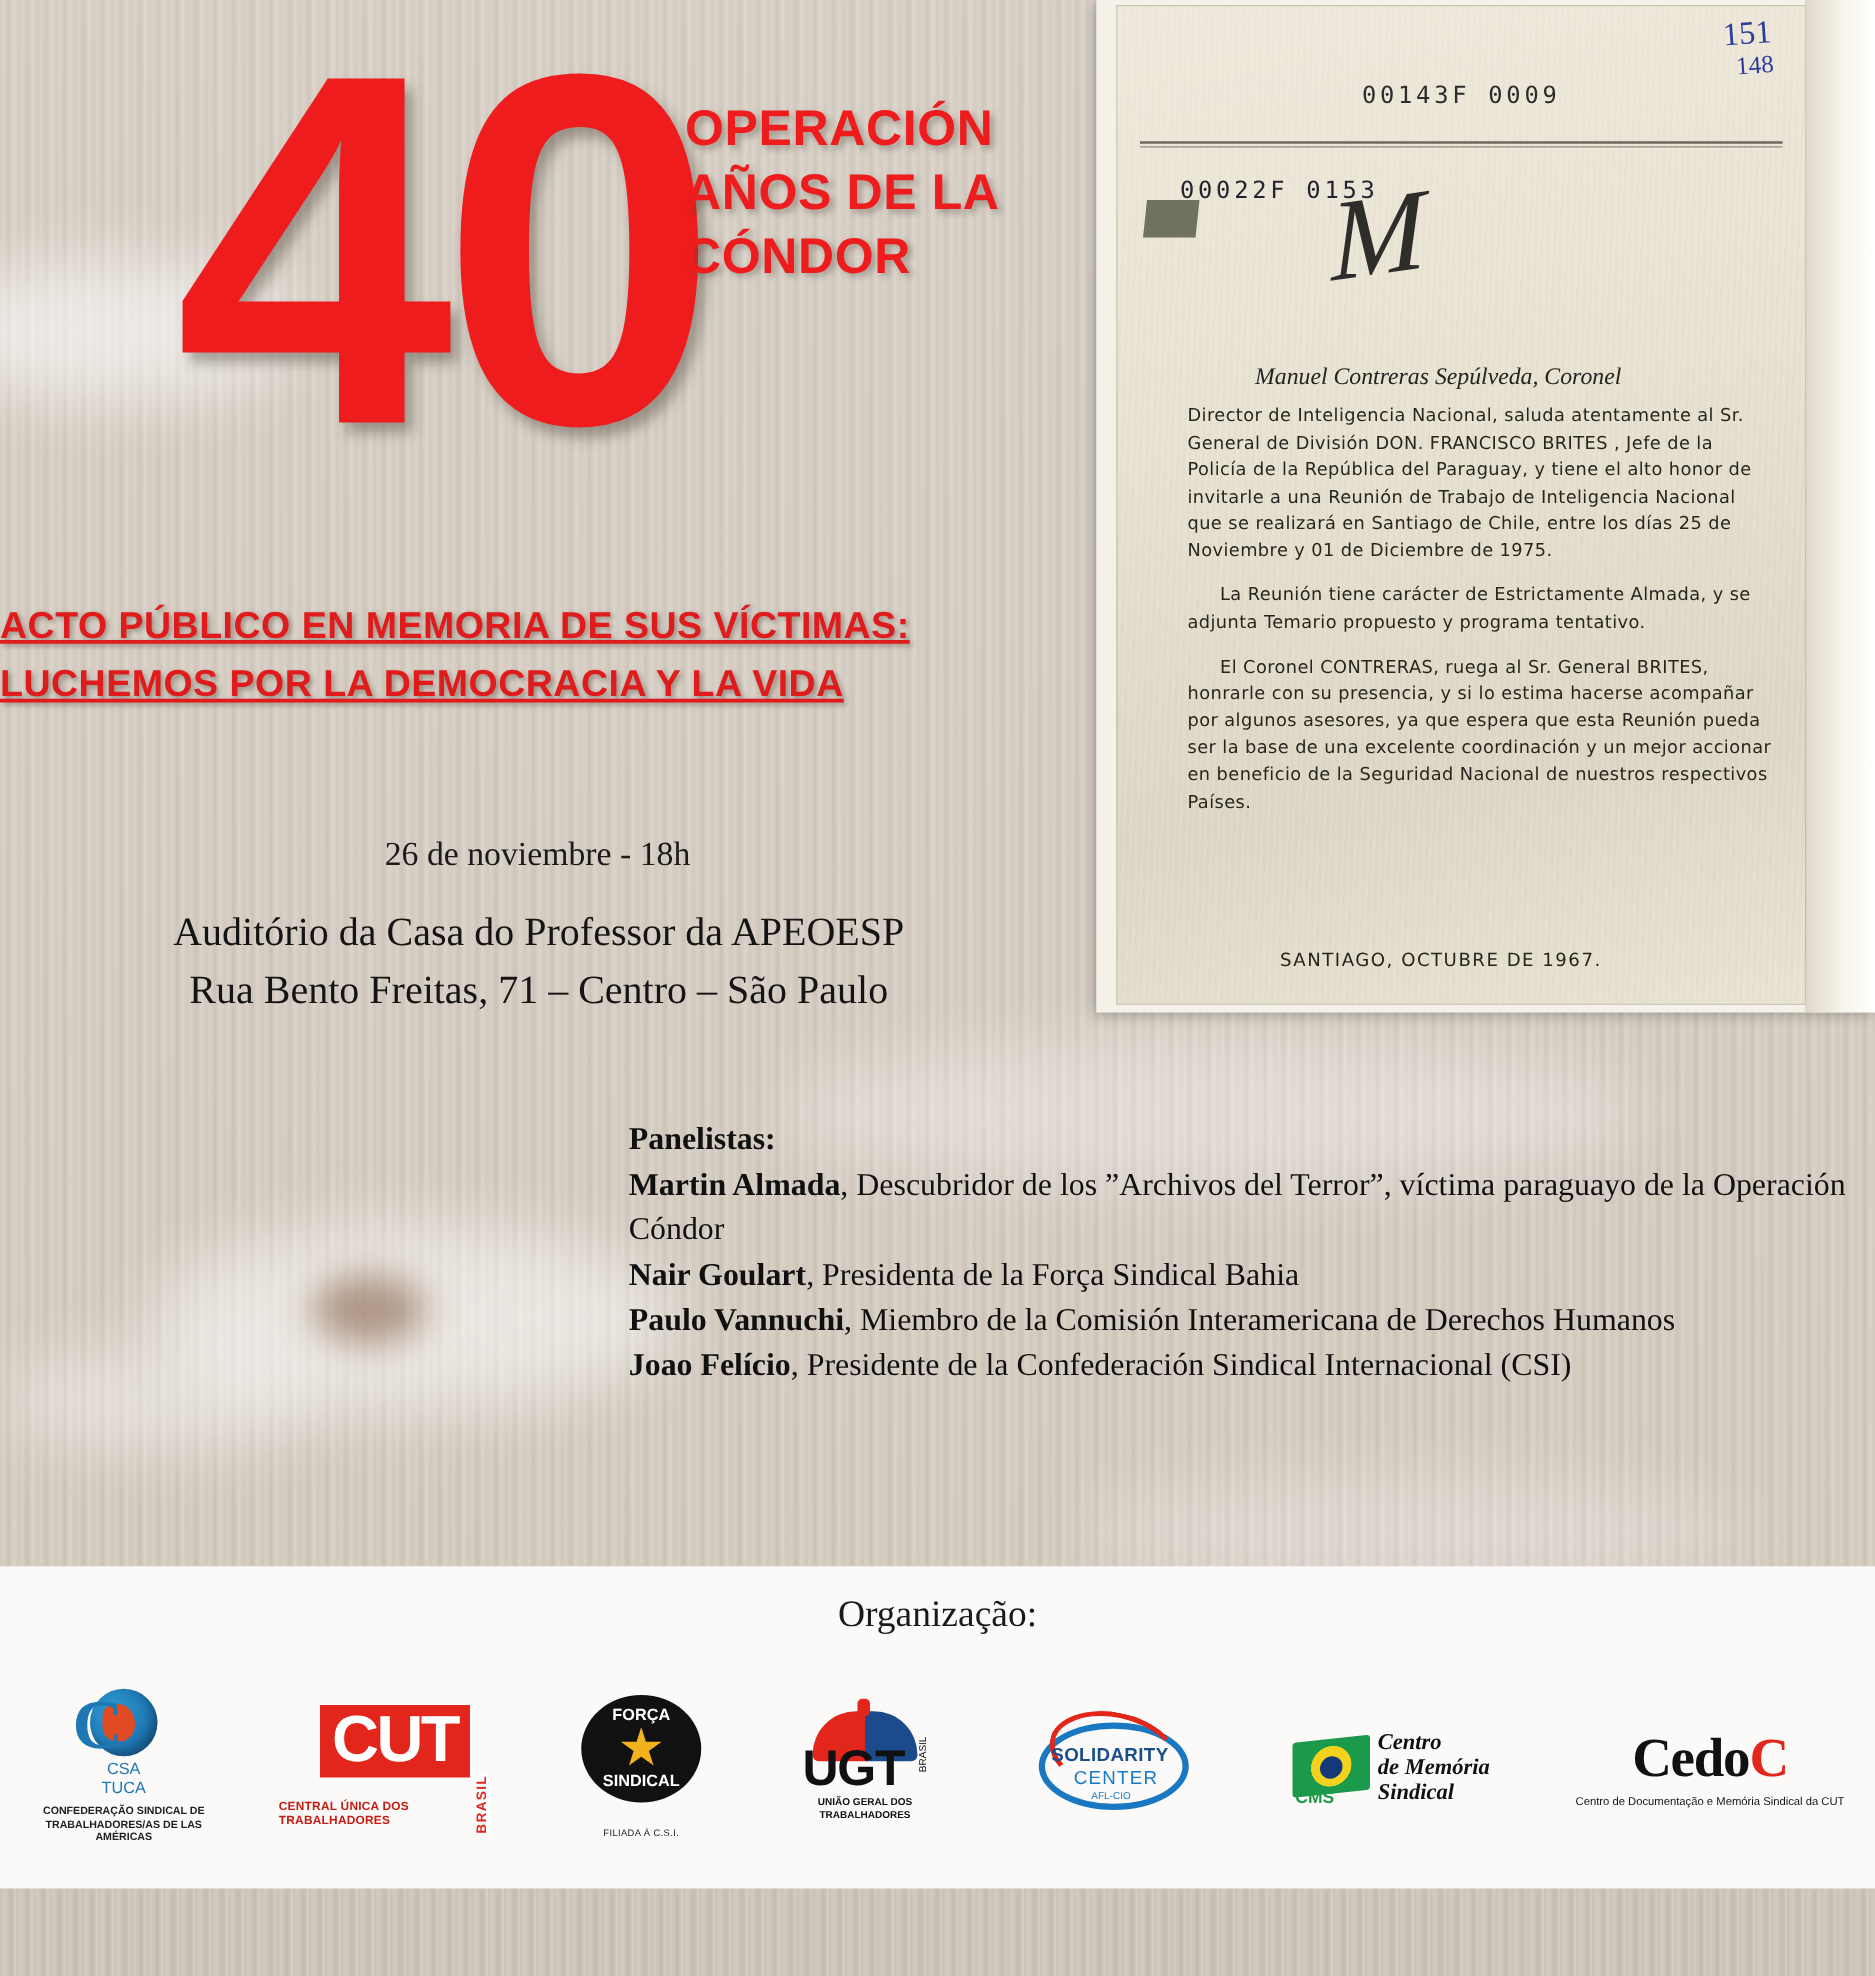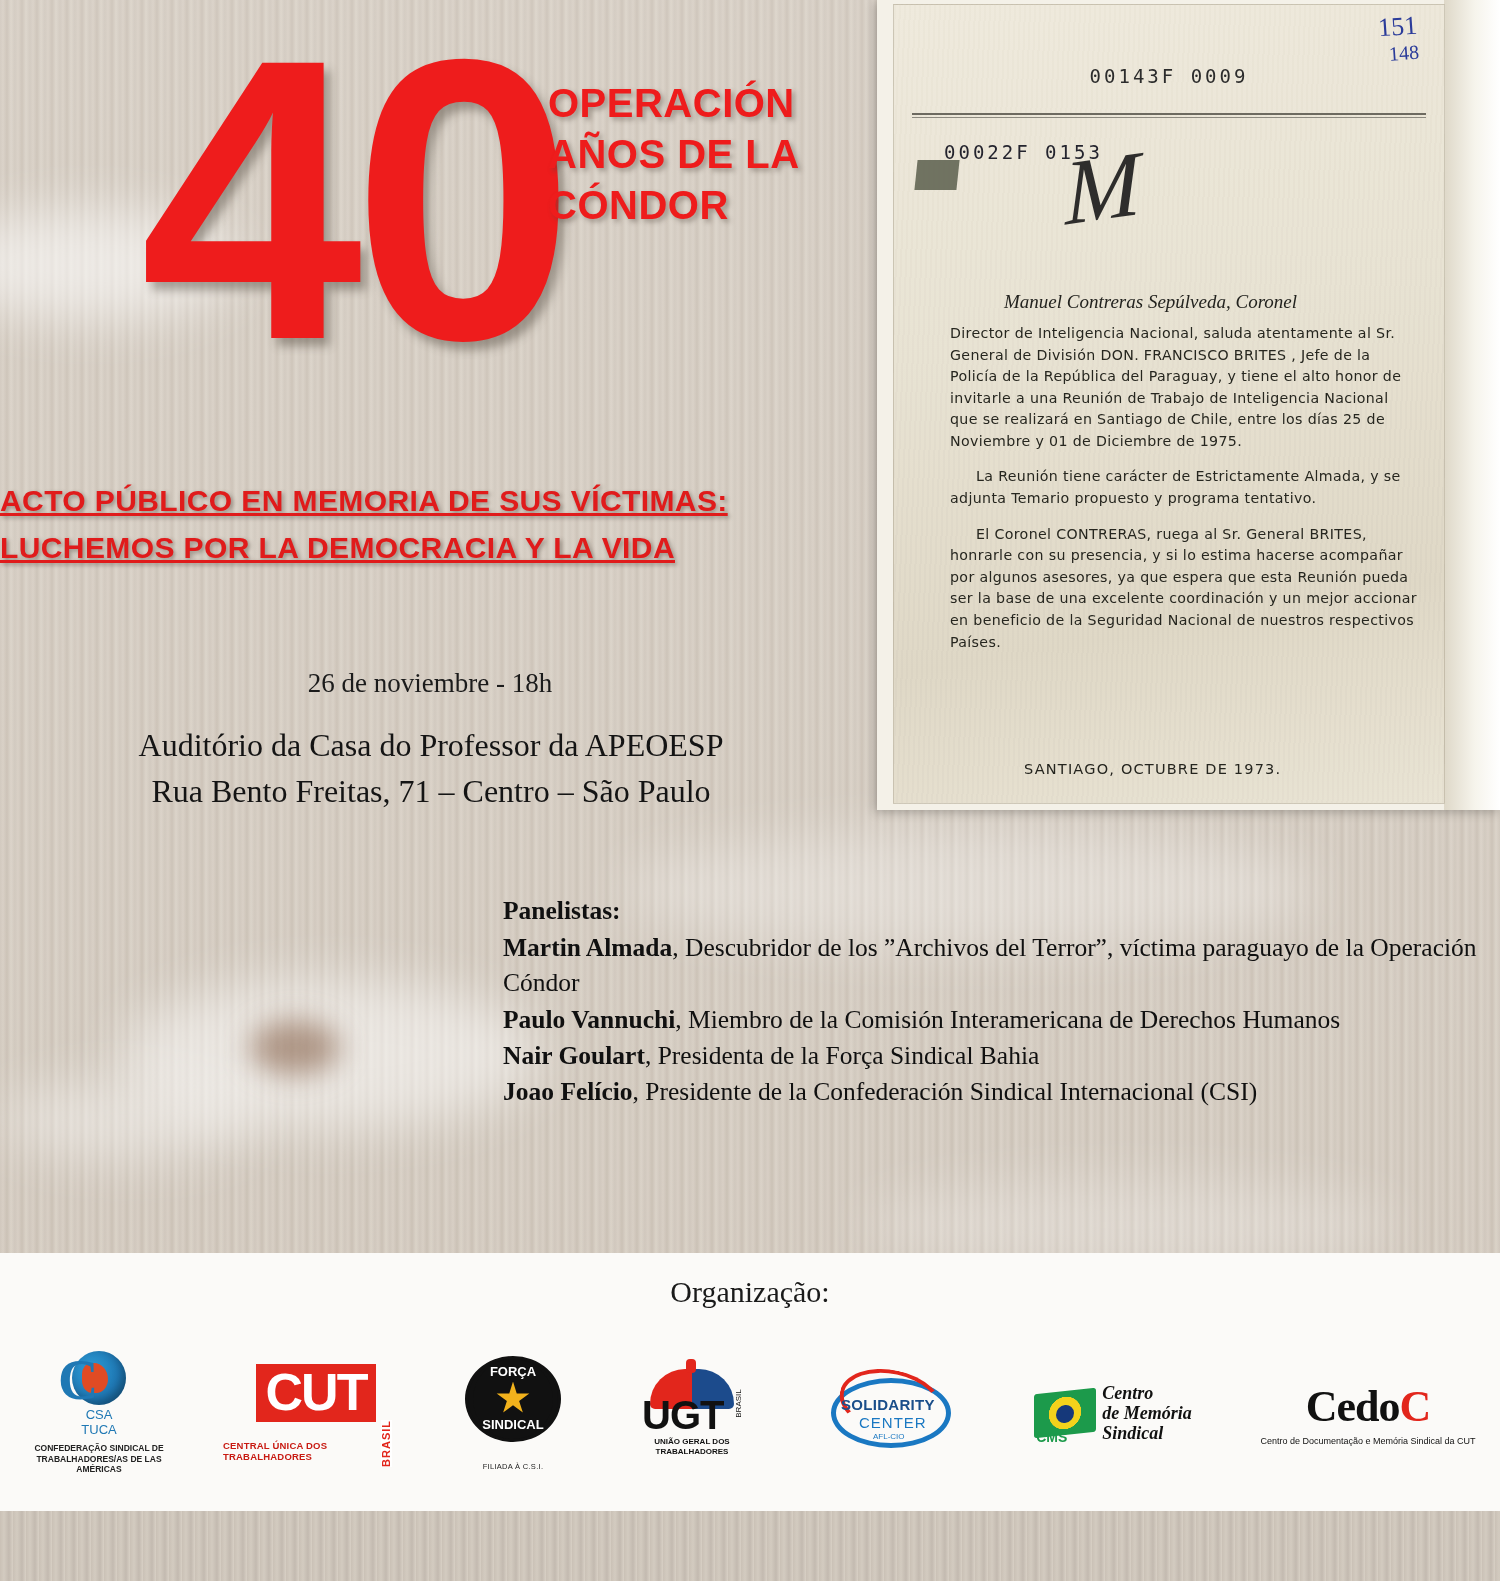--- a/index.html
+++ b/index.html
@@ -359,24 +359,24 @@
     <div>Auditório da Casa do Professor da APEOESP</div>
     <div>Rua Bento Freitas, 71 – Centro – São Paulo</div>
   </div>
 
   <div class="panel">
     <div class="title">Panelistas:</div>
     <div class="row">
       <b>Martin Almada</b><span>, Descubridor de los ”Archivos del Terror”, víctima paraguayo de la Operación  Cóndor</span>
     </div>
     <div class="row">
+      <b>Nair Goulart</b><span>, Presidenta de la Força Sindical Bahia</span>
+    </div>
+    <div class="row">
       <b>Paulo Vannuchi</b><span>, Miembro de la Comisión Interamericana de Derechos Humanos</span>
-    </div>
-    <div class="row">
-      <b>Nair Goulart</b><span>, Presidenta de la Força Sindical Bahia</span>
     </div>
     <div class="row">
       <b>Joao Felício</b><span>, Presidente de la Confederación Sindical Internacional (CSI)</span>
     </div>
   </div>
 
   <div class="doc">
     <div class="doc-edge"></div>
     <div class="doc-paper">
       <div class="doc-folio">
@@ -388,21 +388,21 @@
       <div class="doc-rule2"></div>
       <div class="doc-code-2">00022F 0153</div>
       <div class="doc-stamp"></div>
       <div class="doc-sig">M</div>
       <div class="doc-sig-name">Manuel Contreras Sepúlveda, Coronel</div>
       <div class="doc-body">
         <p>Director de Inteligencia Nacional, saluda atentamente al Sr. General de División DON. FRANCISCO BRITES , Jefe de la Policía de la República del Paraguay, y tiene el alto honor de invitarle a una Reunión de Trabajo de Inteligencia Nacional que se realizará en Santiago de Chile, entre los días 25 de Noviembre y 01 de Diciembre de 1975.</p>
         <p class="ind">La Reunión tiene carácter de Estrictamente Almada, y se adjunta Temario propuesto y programa tentativo.</p>
         <p class="ind">El Coronel CONTRERAS, ruega al Sr. General BRITES, honrarle con su presencia, y si lo estima hacerse acompañar por algunos asesores, ya que espera que esta Reunión pueda ser la base de una excelente coordinación y un mejor accionar en beneficio de la Seguridad Nacional de nuestros respectivos Países.</p>
       </div>
-      <div class="doc-place">SANTIAGO, OCTUBRE DE 1973.</div>
+      <div class="doc-place">SANTIAGO, OCTUBRE DE 1967.</div>
     </div>
   </div>
 
   <div class="footer">
     <div class="org-title">Organização:</div>
 
     <div class="logos">
 
       <div class="logo csa">
         <div style="position:relative;display:flex;align-items:center;justify-content:center;">

